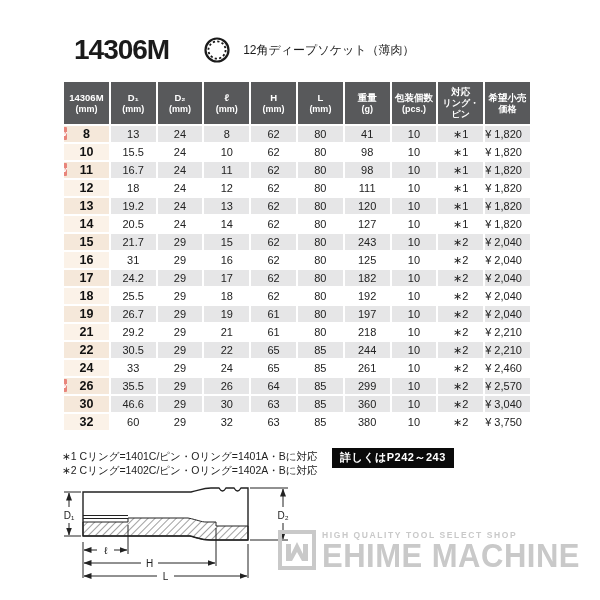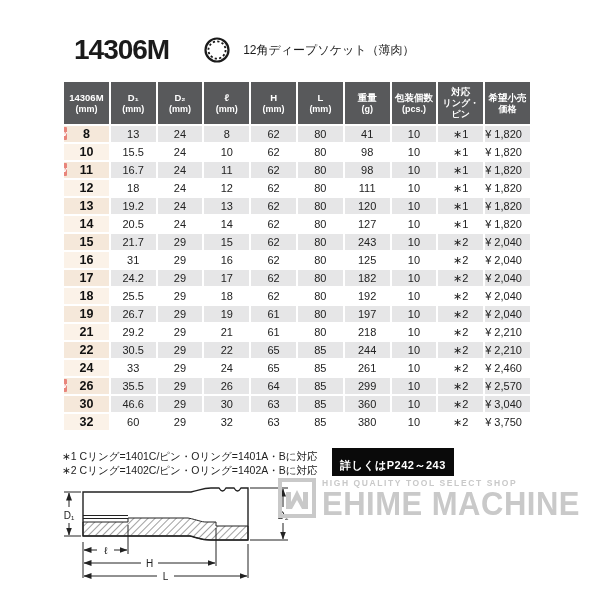--- a/index.html
+++ b/index.html
@@ -30,27 +30,27 @@
   td.price{text-align:right;padding-right:22px;}
   .new-badge{
     position:absolute;left:-14px;top:1px;width:17px;height:13px;border-radius:1px;
     background:var(--new-badge,#e8857b);color:#fff;font-size:8px;font-style:italic;
     font-weight:bold;line-height:13px;text-align:center;
   }
   
   .footnotes{position:absolute;left:62px;top:450px;font-size:10.5px;line-height:13.5px;color:#222;text-align:center;}
   .detail-badge{
     position:absolute;left:332px;top:448px;background:#0a0a0a;color:#fff;
-    font-size:11px;font-weight:bold;padding:10px 8px 3px;letter-spacing:.5px;
+    font-size:11px;font-weight:bold;padding:2px 8px 3px;letter-spacing:.5px;
   }
   
   .diagram{position:absolute;left:48px;top:462px;}
   .dim-label{font-size:10px;fill:#222;font-family:"Liberation Sans",sans-serif;}
   
-  .logo{position:absolute;left:278px;top:478px;display:flex;align-items:flex-start;color:var(--logo,#c9c9c9);}
+  .logo{position:absolute;left:278px;top:530px;display:flex;align-items:flex-start;color:var(--logo,#c9c9c9);}
   .logo-mark{width:38px;height:40px;flex:0 0 auto;}
   .logo-text{margin-left:6px;}
   .logo-tagline{font-size:8.5px;font-weight:bold;letter-spacing:1.6px;line-height:10px;}
   .logo-name{font-size:31px;font-weight:bold;letter-spacing:.5px;line-height:30px;transform:scaleY(1.08);transform-origin:left top;}
 </style>
 </head>
 <body style="--header-bg: #58595b; --row-alt: #e6e6e7; --size-bg: #f5e8da; --size-bg-light: #fbf2e8; --new-badge: #e8857b; --logo: #c9c9c9;">
 
 <div class="header-bar">
   <div class="model-no">14306M</div>

